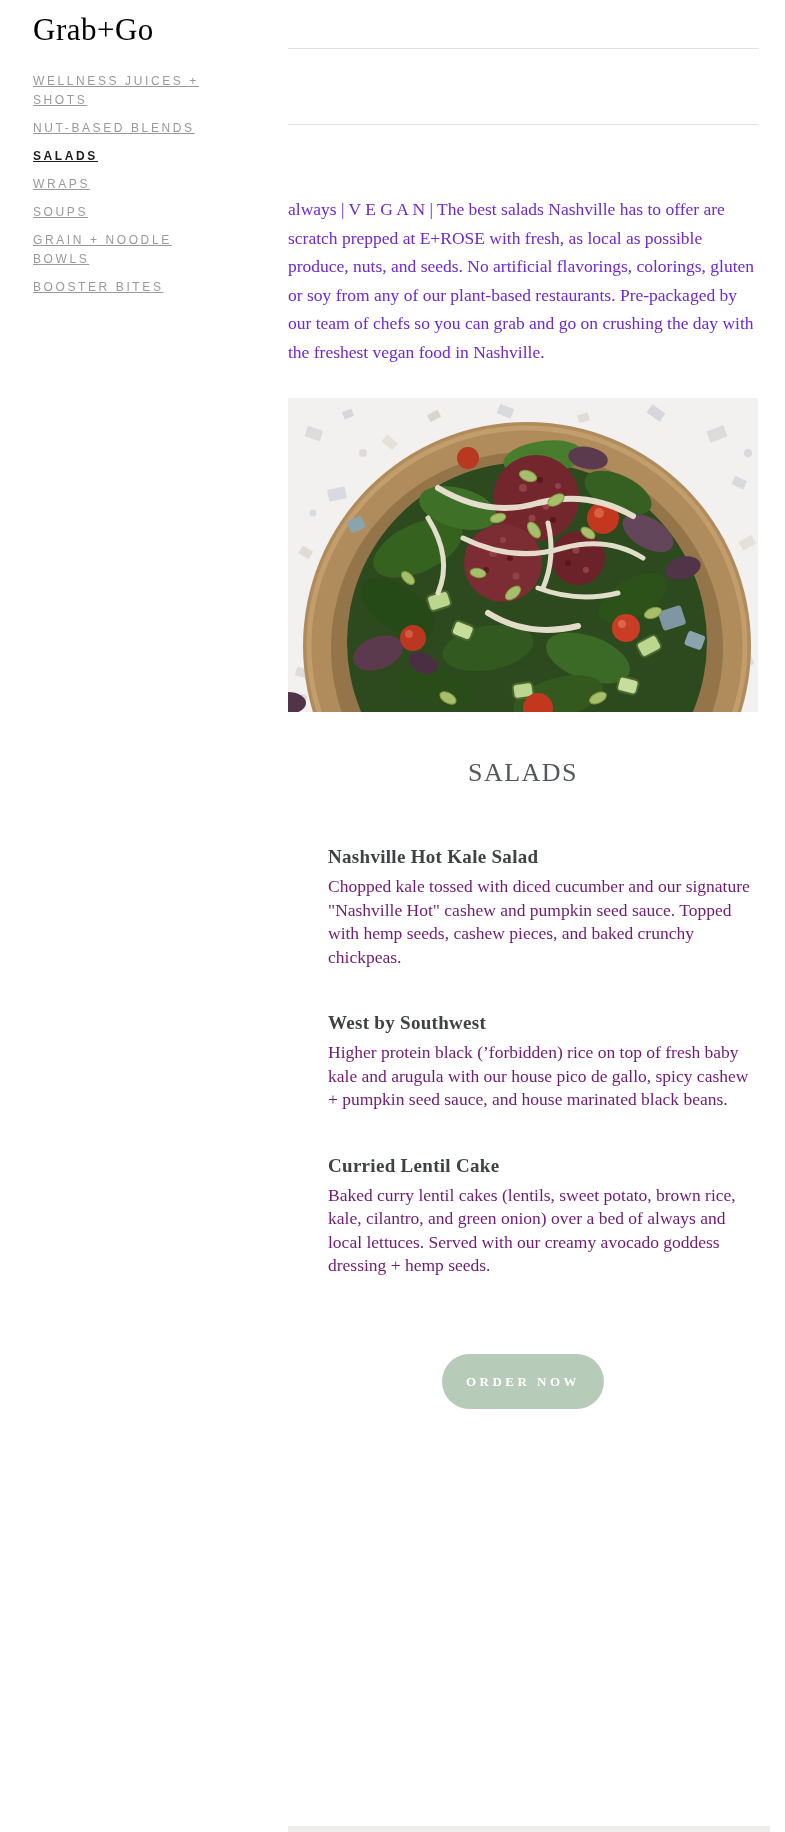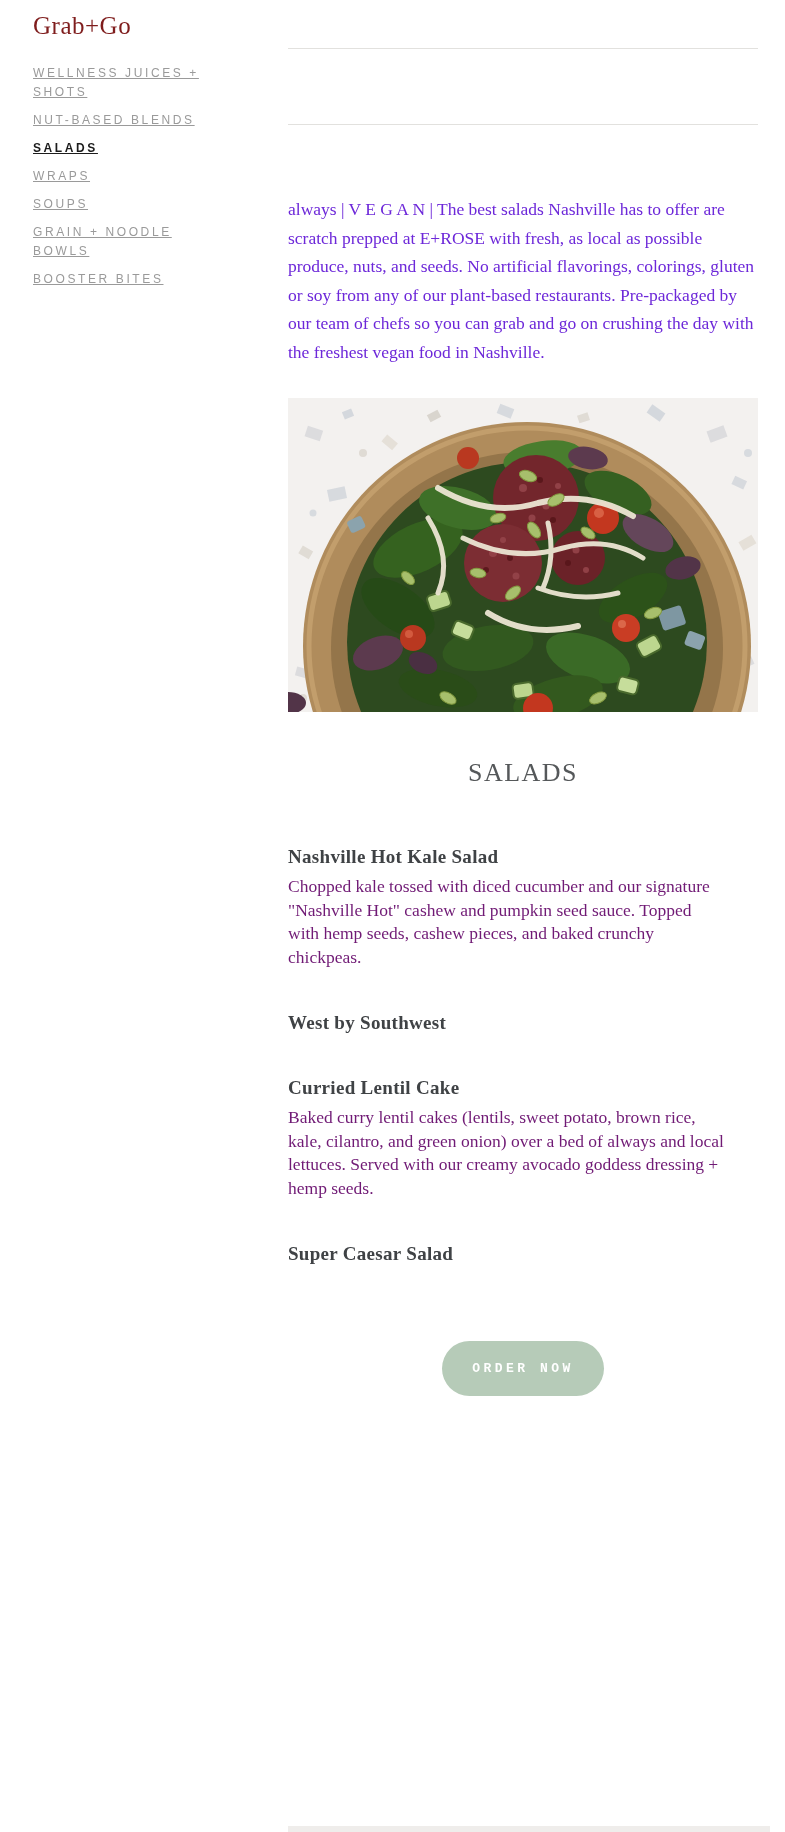--- a/index.html
+++ b/index.html
@@ -3,21 +3,21 @@
 <meta charset="utf-8">
 <style>
   * { margin: 0; padding: 0; box-sizing: border-box; }
   html, body { width: 785px; height: 1832px; background: #ffffff; overflow: hidden; }
   body { position: relative; font-family: "Liberation Serif", "DejaVu Serif", serif; }
 
   
   .sidebar { position: absolute; left: 33px; top: 12px; width: 200px; }
   .sidebar-title {
     font-family: "Liberation Serif", serif;
-    font-size: 25px; font-weight: 400; color: #7f1d1d;
+    font-size: 31px; font-weight: 400; color: #000000;
     letter-spacing: 0.5px; cursor: pointer; margin-bottom: 24px;
   }
   .sidebar-nav { display: block; }
   .nav-item {
     font-family: "Liberation Sans", sans-serif;
     font-size: 12px; letter-spacing: 2.6px; line-height: 19px;
     color: #9a9a9a; margin-bottom: 9px; cursor: pointer; font-weight: 500; text-decoration: underline;
   }
   .nav-item.active { color: #1c1c1c; font-weight: 700; }
 
@@ -39,37 +39,37 @@
   }
 
   
   .photo { margin-top: 32px; width: 470px; height: 314px; display: block; }
 
   
   .menu-heading {
     margin-top: 46px; text-align: center;
     font-size: 26px; letter-spacing: 1.5px; color: #55585a; font-weight: 400;
   }
-  .menu-list { margin-top: 58px; }
+  .menu-list { margin-top: 58px; margin-left: 40px; }
   .menu-item { margin-bottom: 43px; }
   .menu-item-name {
     font-size: 19px; font-weight: 700; color: #3f4245;
     letter-spacing: 0.3px; margin-bottom: 7px;
   }
   .menu-item-desc {
     font-size: 17.5px; line-height: 23.5px; color: #701a75;
     max-width: 438px;
   }
 
   
   .cta-wrap { margin-top: 76px; text-align: center; }
   .order-button {
     display: inline-block; border: none; cursor: pointer;
     background: #b6cbb8; color: #ffffff;
-    font-family: Liberation Mono, monospace;
+    font-family: Liberation Serif, serif;
     font-size: 13px; font-weight: 700; letter-spacing: 3.5px;
     width: 162px; height: 55px; line-height: 55px;
     border-radius: 30px; 
   }
 
   
   .footer-band {
     position: absolute; left: 288px; bottom: 0;
     width: 482px; height: 6px; background: #efedeb;
   }
@@ -229,30 +229,30 @@
 
   <section class="menu-list">
 
     <article class="menu-item">
       <h3 class="menu-item-name">Nashville Hot Kale Salad</h3>
       <p class="menu-item-desc">Chopped kale tossed with diced cucumber and our signature "Nashville Hot" cashew and pumpkin seed sauce. Topped with hemp seeds, cashew pieces, and baked crunchy chickpeas.</p>
     </article>
 
     <article class="menu-item">
       <h3 class="menu-item-name">West by Southwest</h3>
+      <p class="menu-item-desc">Higher protein black (’forbidden) rice on top of fresh baby kale and arugula with our house pico de gallo, spicy cashew + pumpkin seed sauce, and house marinated black beans.</p>
     </article>
 
     <article class="menu-item">
       <h3 class="menu-item-name">Curried Lentil Cake</h3>
       <p class="menu-item-desc">Baked curry lentil cakes (lentils, sweet potato, brown rice, kale, cilantro, and green onion) over a bed of always and local lettuces. Served with our creamy avocado goddess dressing + hemp seeds.</p>
     </article>
 
 
     <article class="menu-item">
-      <h3 class="menu-item-name">Super Caesar Salad</h3>
     </article>
 
   </section>
 
   <div class="cta-wrap">
     <button class="order-button">ORDER NOW</button>
   </div>
 
 </main>
 

